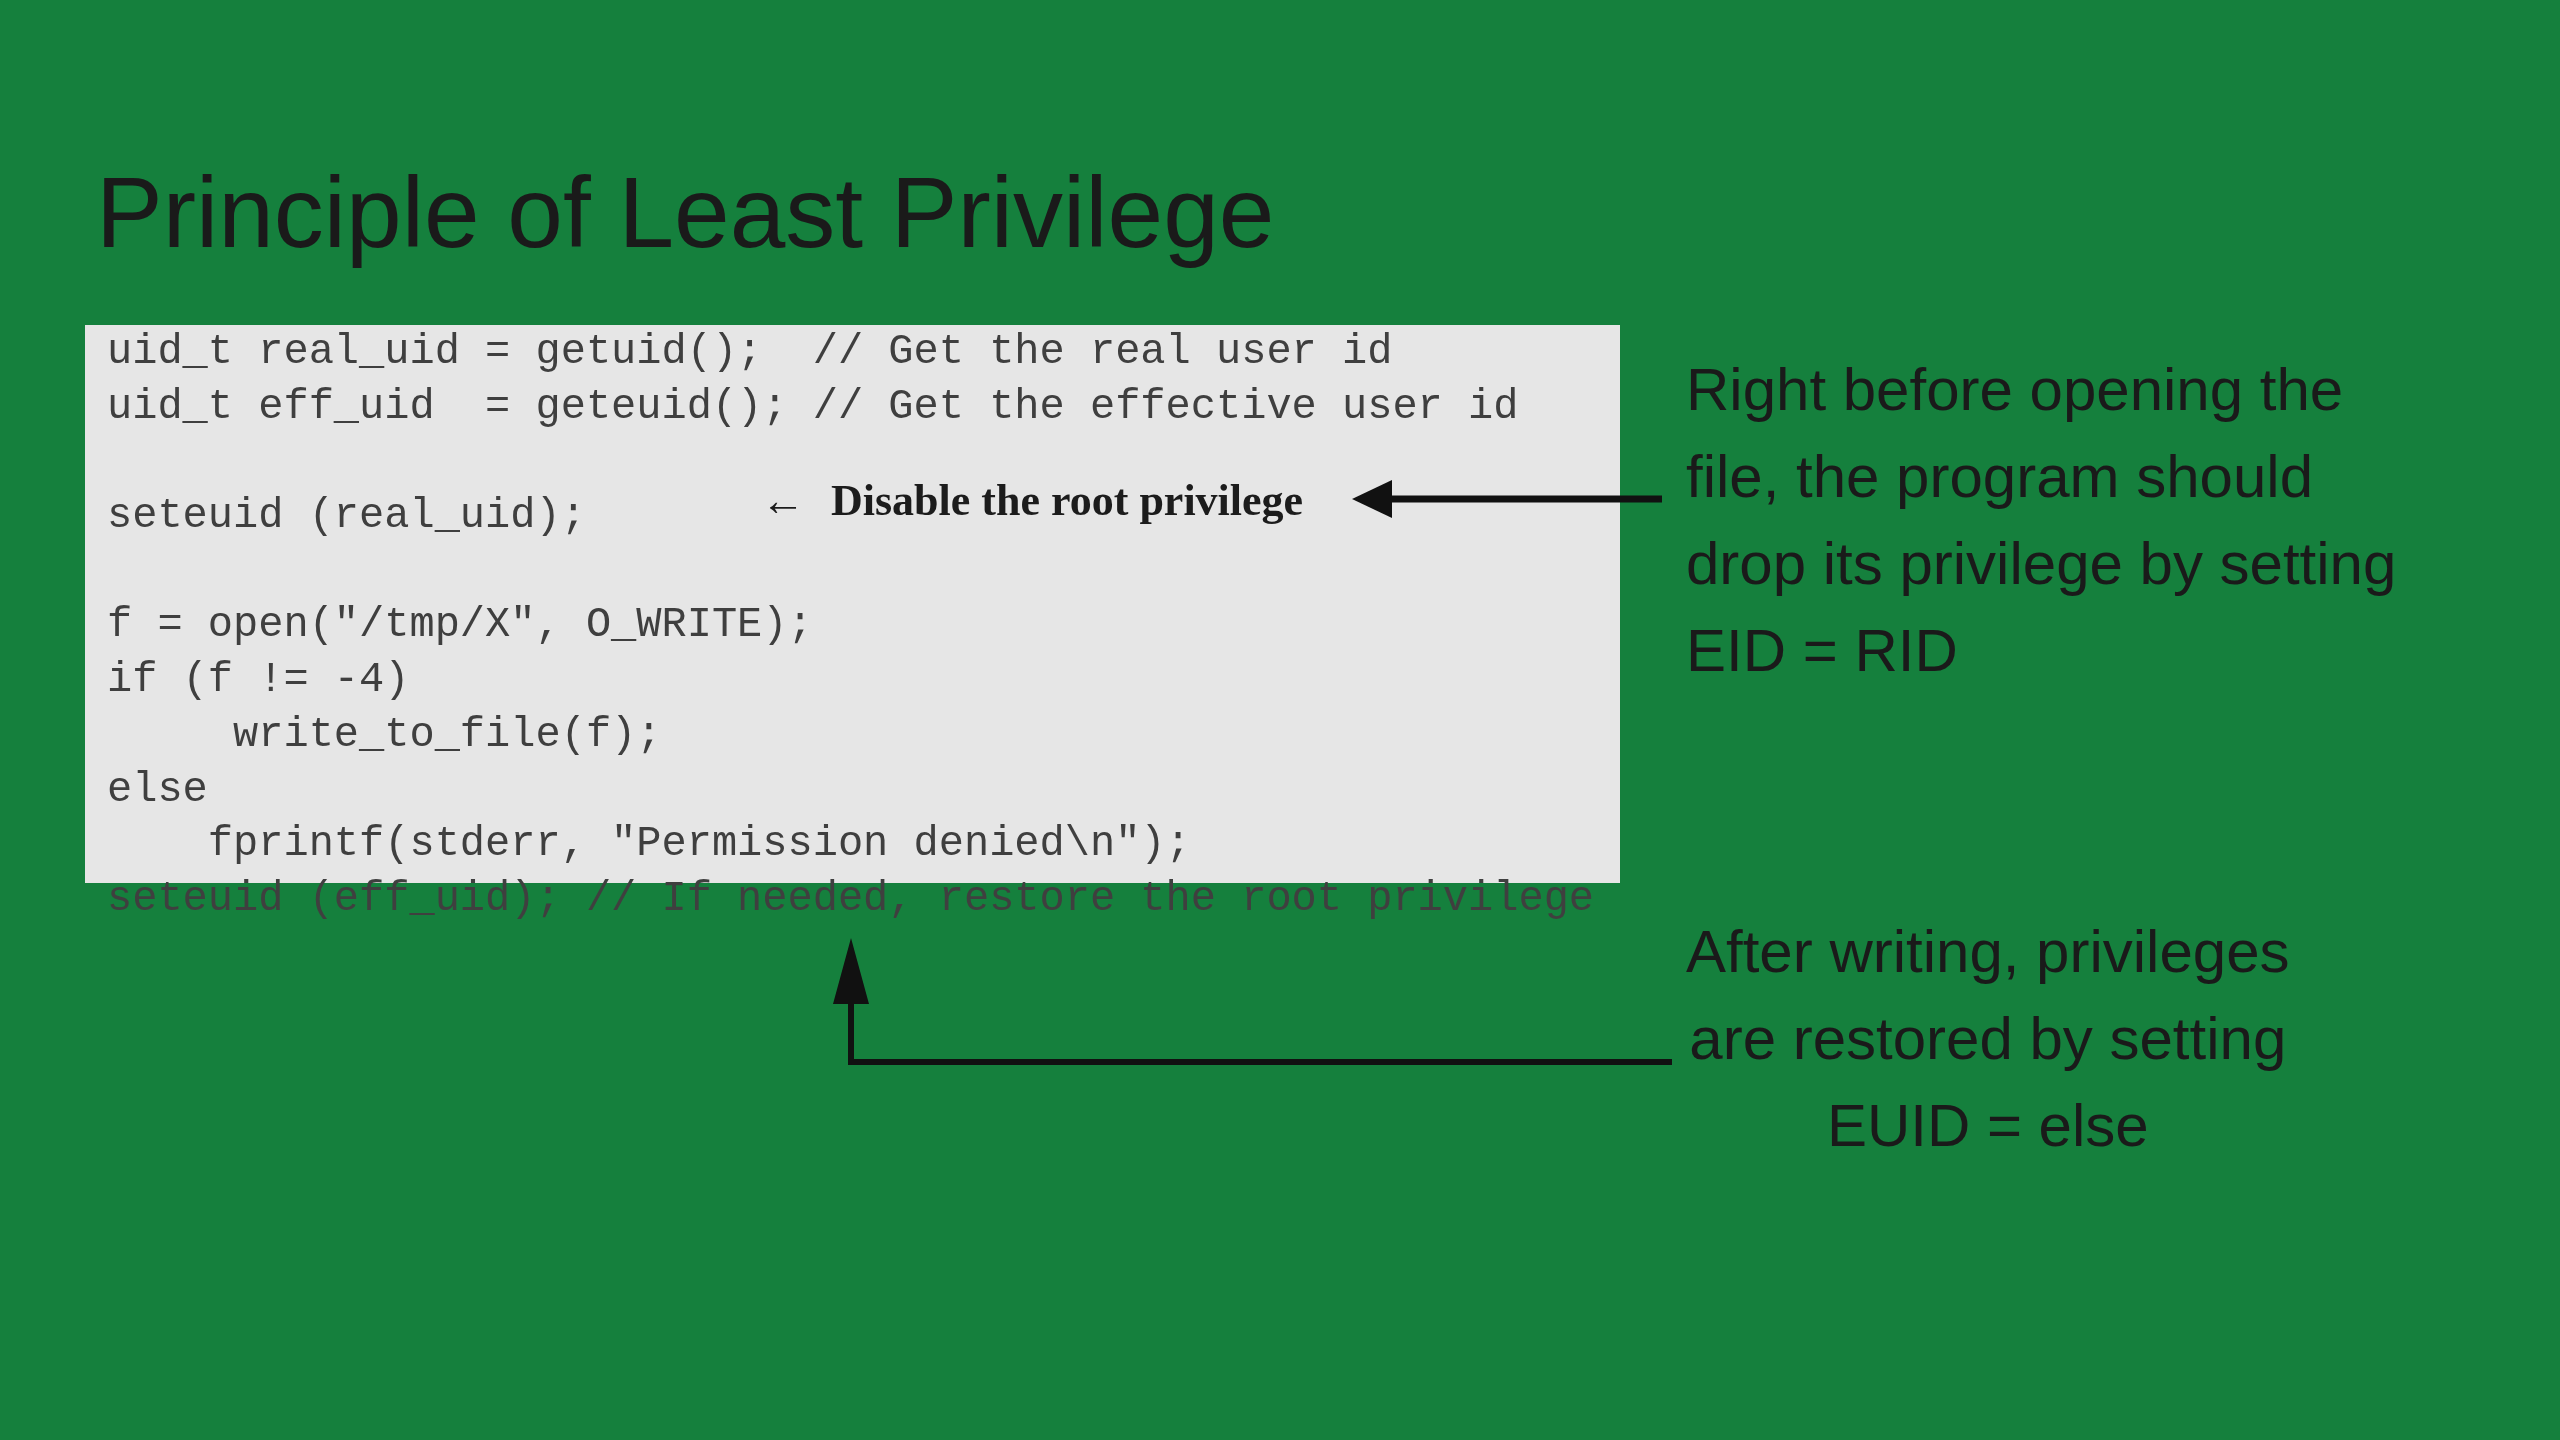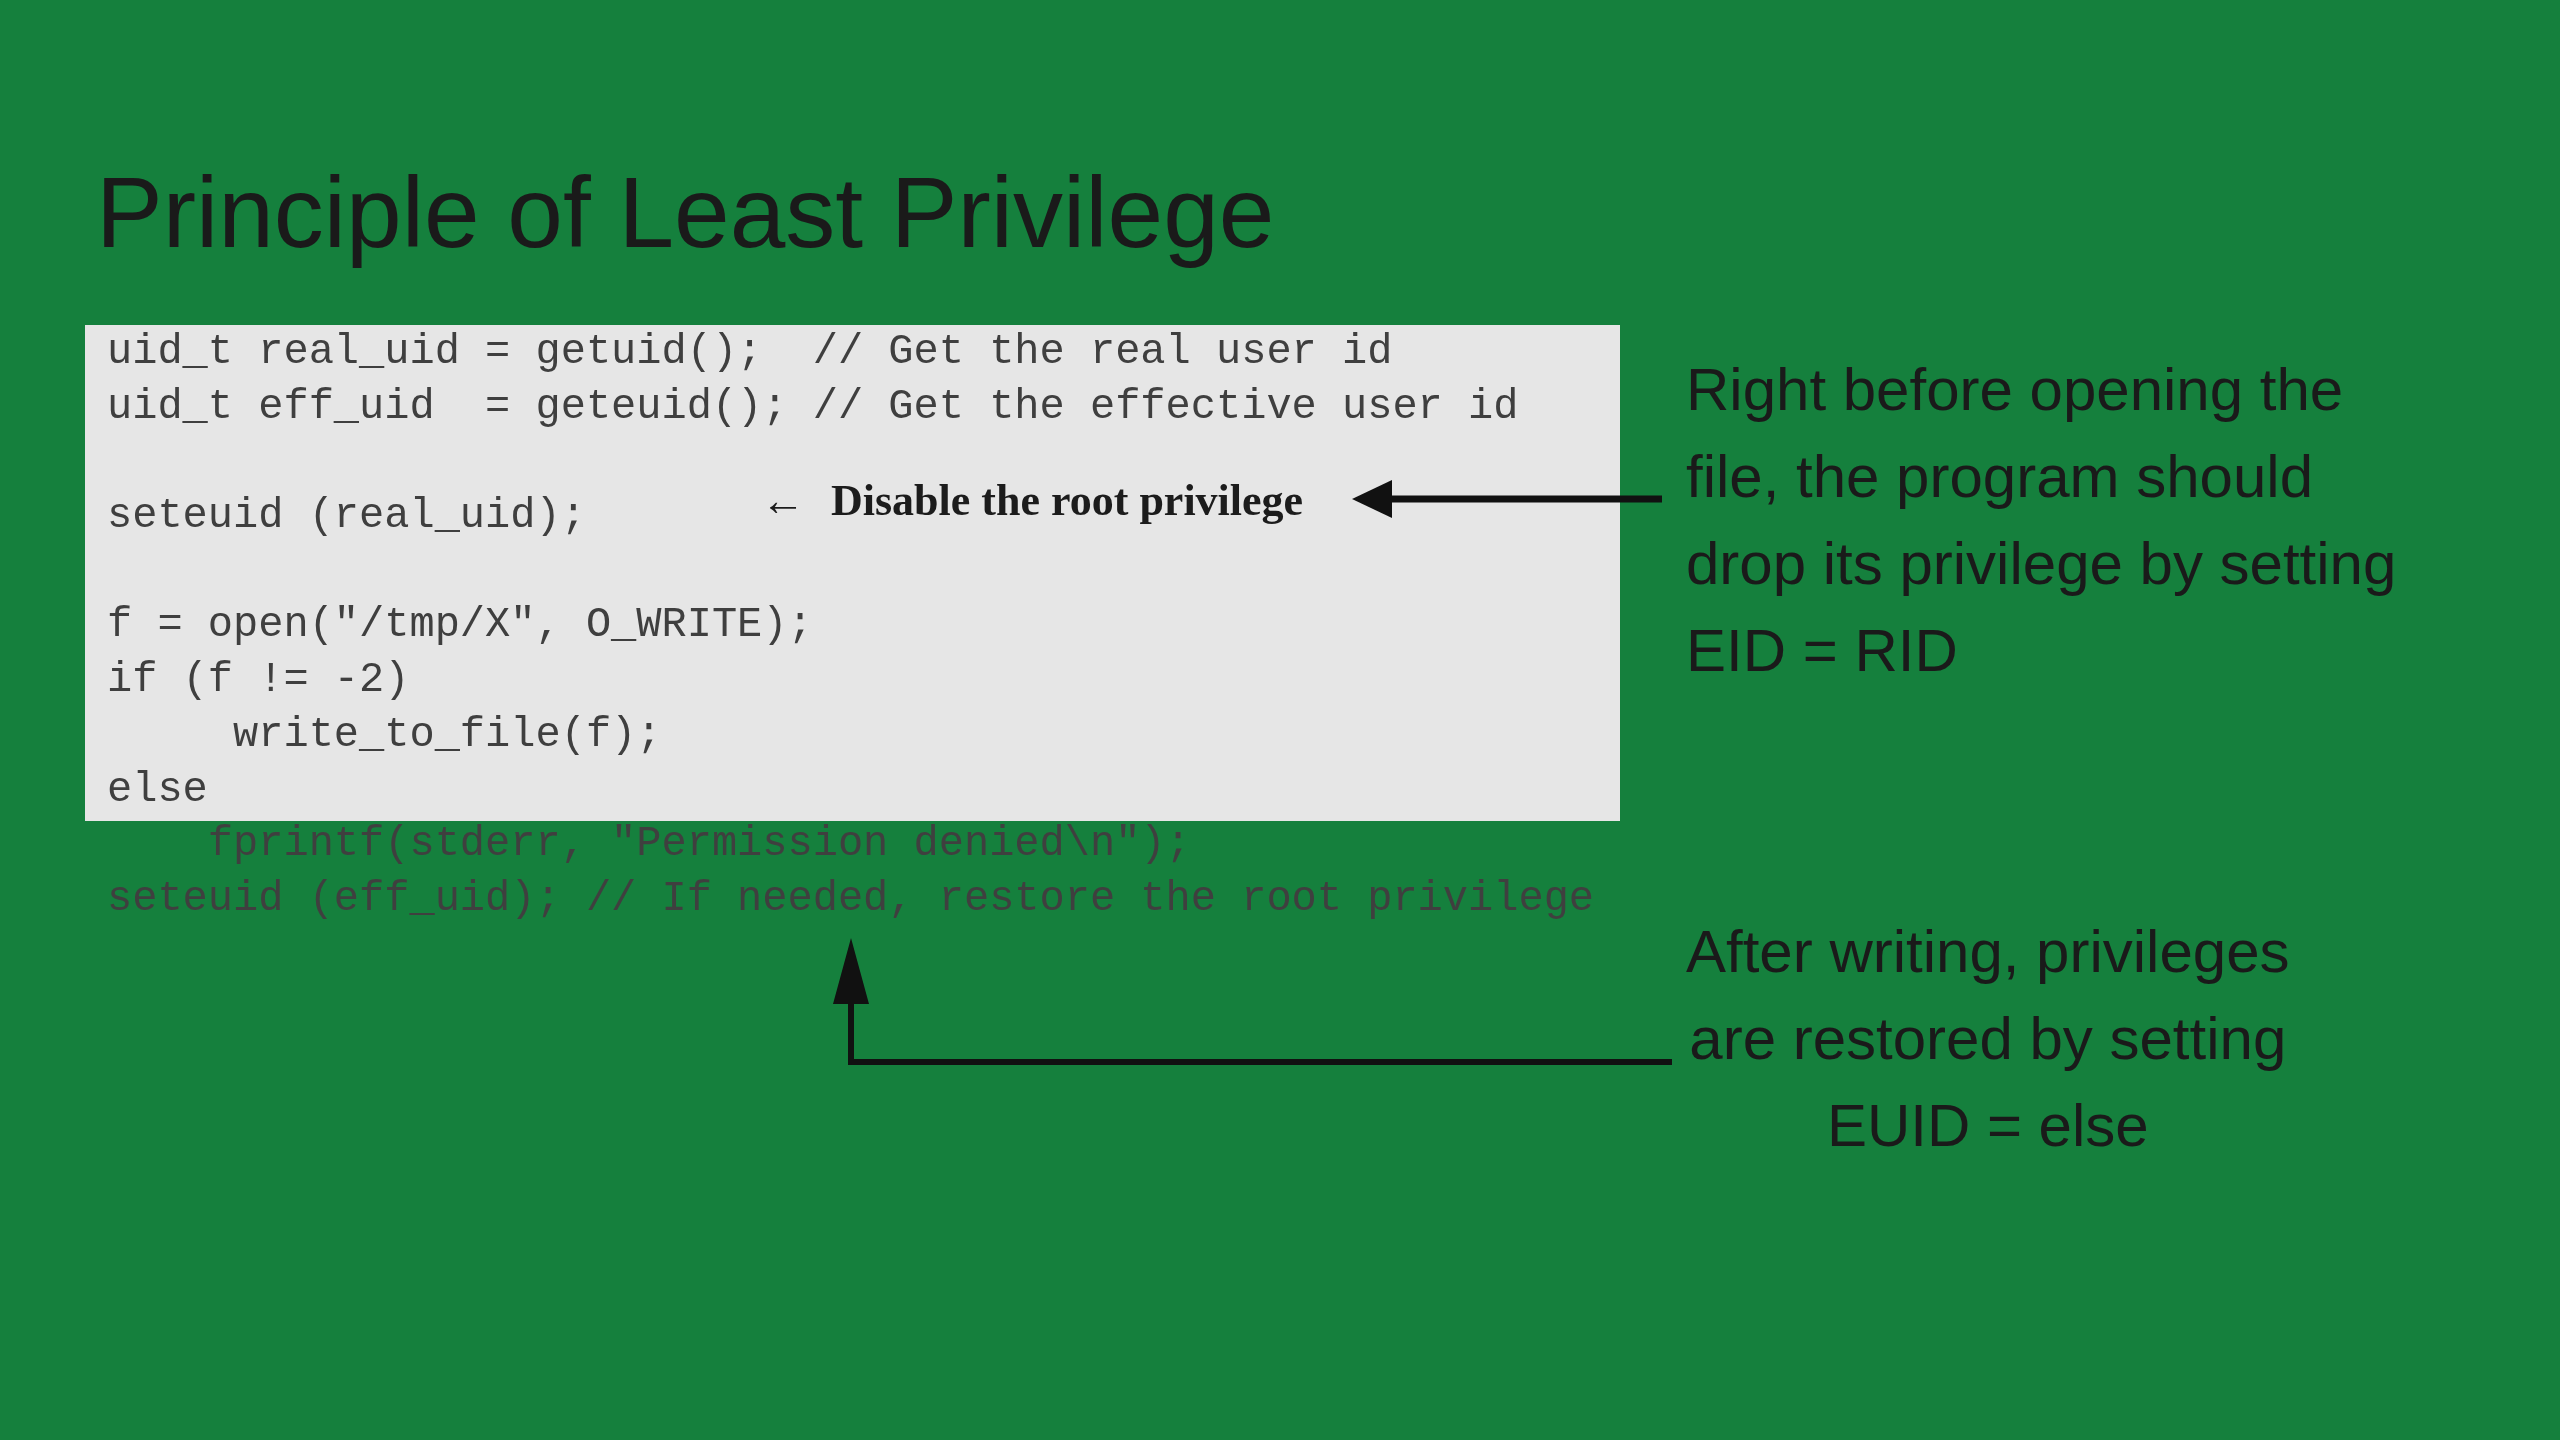--- a/index.html
+++ b/index.html
@@ -23,21 +23,21 @@
     line-height: 100px;
     color: var(--text, #1a1a1a);
     white-space: nowrap;
     letter-spacing: 0px;
   }
   .code-block {
     position: absolute;
     left: 85px;
     top: 325px;
     width: 1535px;
-    height: 496px;
+    height: 558px;
     background: var(--code-bg, #e6e6e6);
     padding: 0;
     box-sizing: border-box;
   }
   .code-line {
     white-space: pre;
     font-family: "Liberation Mono", "DejaVu Sans Mono", monospace;
     font-size: 42px;
     line-height: 54.7px;
     height: 54.7px;
@@ -92,21 +92,21 @@
 
   <div class="title">Principle of Least Privilege</div>
 
   <div class="code-block">
     <div class="code-line">uid_t real_uid = getuid();  // Get the real user id</div>
     <div class="code-line">uid_t eff_uid  = geteuid(); // Get the effective user id</div>
     <div class="code-line"></div>
     <div class="code-line">seteuid (real_uid);</div>
     <div class="code-line"></div>
     <div class="code-line">f = open("/tmp/X", O_WRITE);</div>
-    <div class="code-line">if (f != -2)</div>
+    <div class="code-line">if (f != -4)</div>
     <div class="code-line">     write_to_file(f);</div>
     <div class="code-line">else</div>
     <div class="code-line">    fprintf(stderr, "Permission denied\n");</div>
     <div class="code-line">seteuid (eff_uid); // If needed, restore the root privilege</div>
 
     <div class="annotation">
       <span class="ann-arrow">←</span><span class="ann-text">Disable the root privilege</span>
     </div>
   </div>
 

